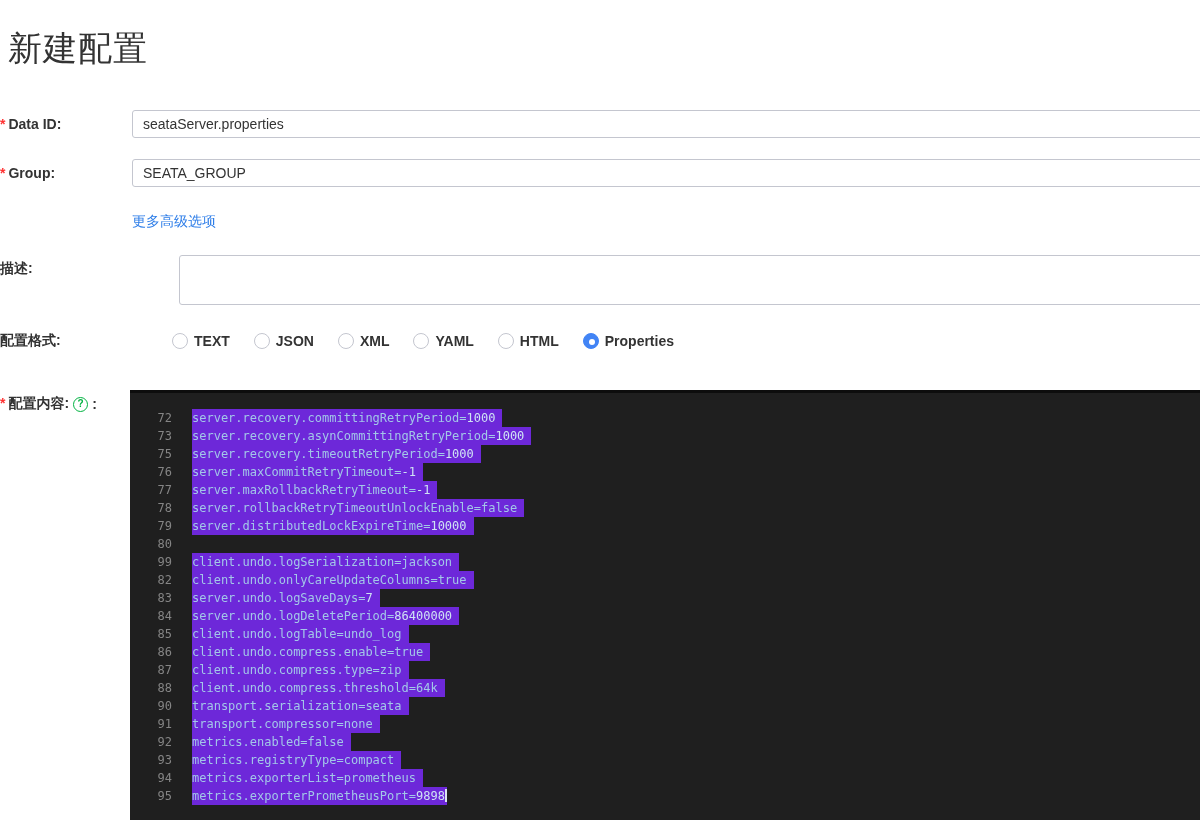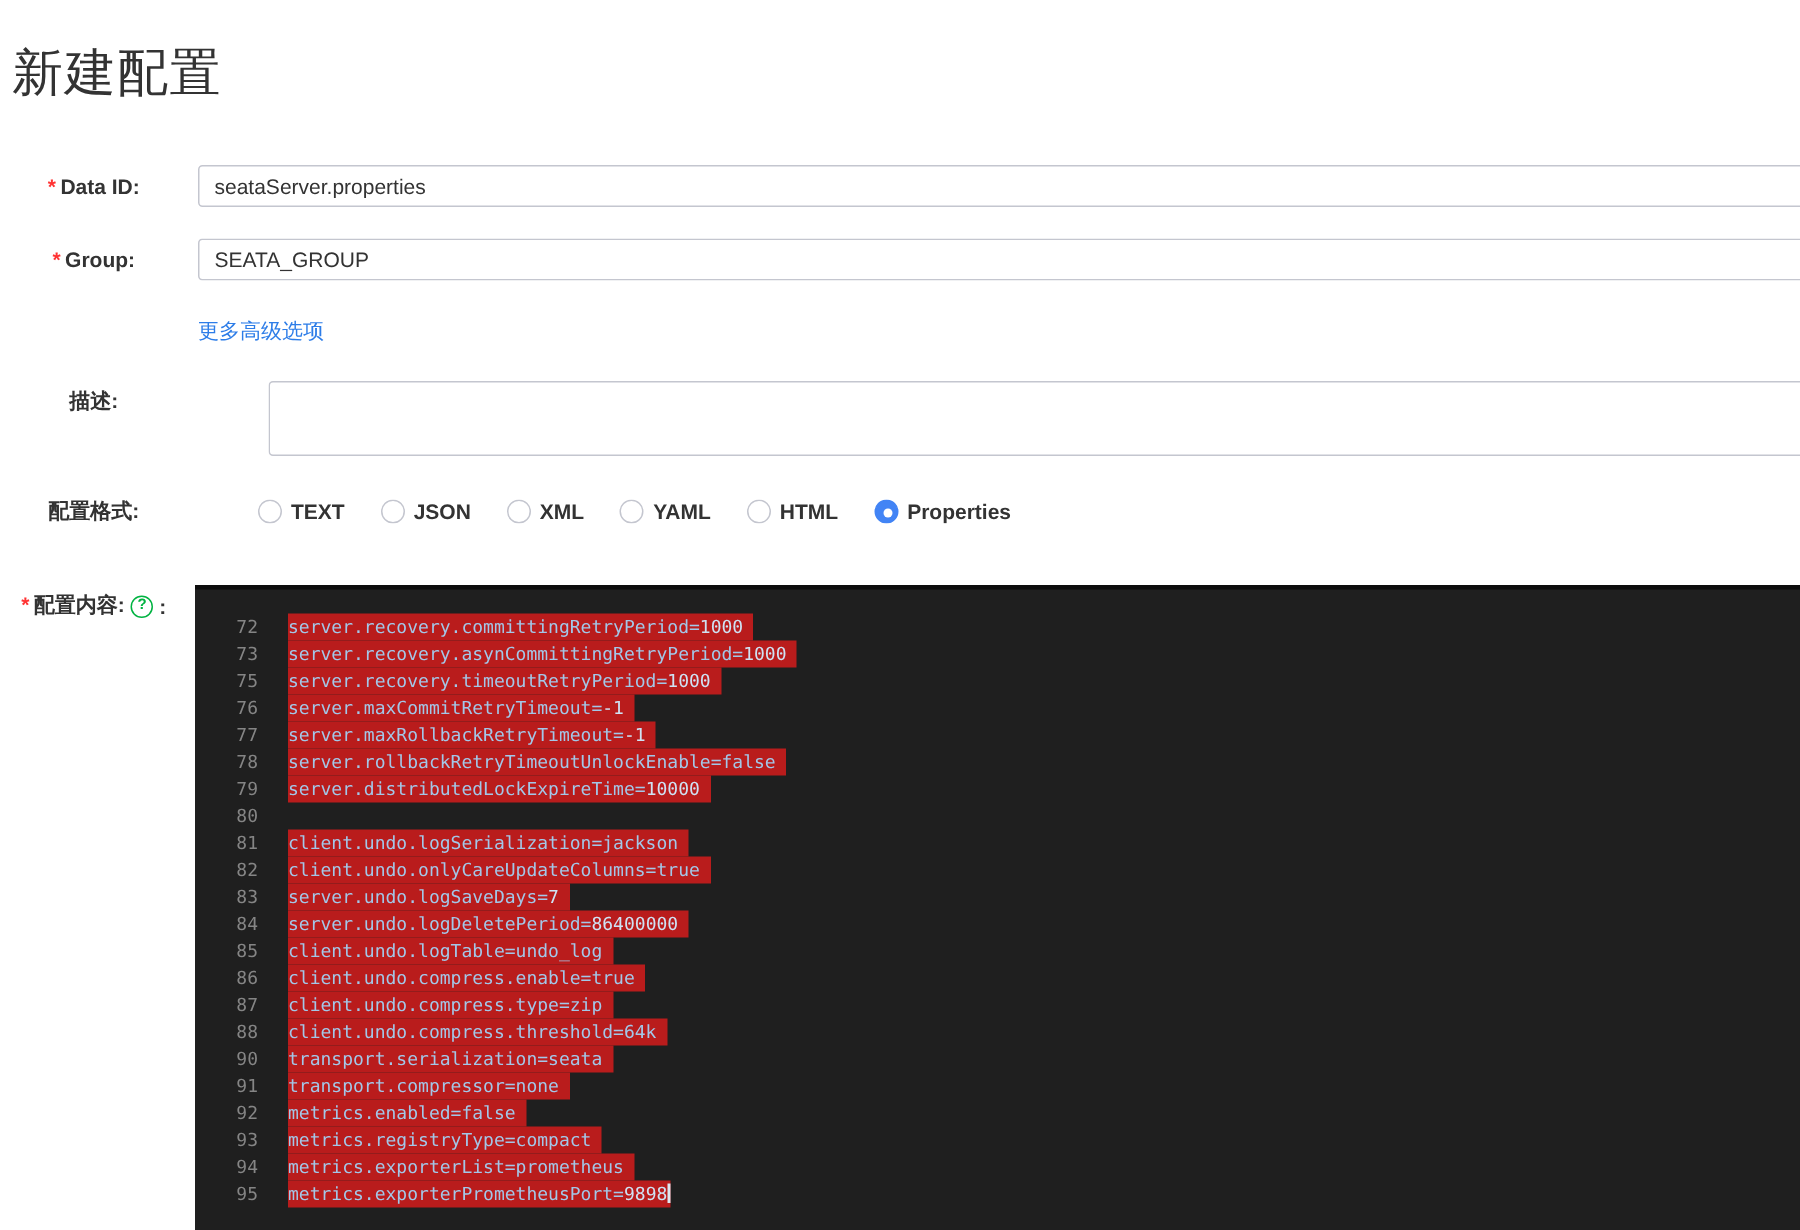--- a/index.html
+++ b/index.html
@@ -13,21 +13,21 @@
     margin: 26px 0 38px 8px;
     letter-spacing: 1px;
   }
 
   .form-row { display: flex; align-items: center; }
   .form-row.top-align { align-items: flex-start; }
 
   .label-col {
     width: 125px;
     flex: 0 0 125px;
-    text-align: center;
+    text-align: left;
     font-size: 14px;
     font-weight: bold;
     color: #333;
     white-space: nowrap;
   }
   .label-col .asterisk { color: #ff3333; margin-right: 3px; font-weight: bold; }
   .field-col { flex: 1 1 auto; margin-left: 7px; min-width: 0; overflow: hidden; }
 
   .text-input {
     width: calc(100% + 20px);
@@ -134,21 +134,21 @@
   .ln {
     width: 42px;
     flex: 0 0 42px;
     text-align: right;
     color: #858585;
     user-select: none;
   }
   .code-text {
     margin-left: 20px;
     color: #a3c7e8;
-    background: #b91c1c;
+    background: #6d28d9;
     padding-right: 7px;
   }
   .code-text .num { color: #cfe2f4; }
   .cursor-caret {
     display: inline-block;
     width: 2px;
     height: 13px;
     background: #dce6f0;
     vertical-align: -2px;
     margin-left: 0px;
@@ -235,21 +235,21 @@
     <div class="editor-top-band"></div>
     <div class="editor-scroll" id="editor-lines">
         <div class="code-line"><span class="ln">72</span><span class="code-text"><span>server.recovery.committingRetryPeriod=</span><span class="num">1000</span></span></div>
         <div class="code-line"><span class="ln">73</span><span class="code-text"><span>server.recovery.asynCommittingRetryPeriod=</span><span class="num">1000</span></span></div>
         <div class="code-line"><span class="ln">75</span><span class="code-text"><span>server.recovery.timeoutRetryPeriod=</span><span class="num">1000</span></span></div>
         <div class="code-line"><span class="ln">76</span><span class="code-text"><span>server.maxCommitRetryTimeout=</span><span class="num">-1</span></span></div>
         <div class="code-line"><span class="ln">77</span><span class="code-text"><span>server.maxRollbackRetryTimeout=</span><span class="num">-1</span></span></div>
         <div class="code-line"><span class="ln">78</span><span class="code-text">server.rollbackRetryTimeoutUnlockEnable=false</span></div>
         <div class="code-line"><span class="ln">79</span><span class="code-text"><span>server.distributedLockExpireTime=</span><span class="num">10000</span></span></div>
         <div class="code-line"><span class="ln">80</span></div>
-        <div class="code-line"><span class="ln">81</span><span class="code-text">client.undo.logSerialization=jackson</span></div>
+        <div class="code-line"><span class="ln">99</span><span class="code-text">client.undo.logSerialization=jackson</span></div>
         <div class="code-line"><span class="ln">82</span><span class="code-text">client.undo.onlyCareUpdateColumns=true</span></div>
         <div class="code-line"><span class="ln">83</span><span class="code-text"><span>server.undo.logSaveDays=</span><span class="num">7</span></span></div>
         <div class="code-line"><span class="ln">84</span><span class="code-text"><span>server.undo.logDeletePeriod=</span><span class="num">86400000</span></span></div>
         <div class="code-line"><span class="ln">85</span><span class="code-text">client.undo.logTable=undo_log</span></div>
         <div class="code-line"><span class="ln">86</span><span class="code-text">client.undo.compress.enable=true</span></div>
         <div class="code-line"><span class="ln">87</span><span class="code-text">client.undo.compress.type=zip</span></div>
         <div class="code-line"><span class="ln">88</span><span class="code-text">client.undo.compress.threshold=64k</span></div>
         <div class="code-line"><span class="ln">90</span><span class="code-text">transport.serialization=seata</span></div>
         <div class="code-line"><span class="ln">91</span><span class="code-text">transport.compressor=none</span></div>
         <div class="code-line"><span class="ln">92</span><span class="code-text">metrics.enabled=false</span></div>

